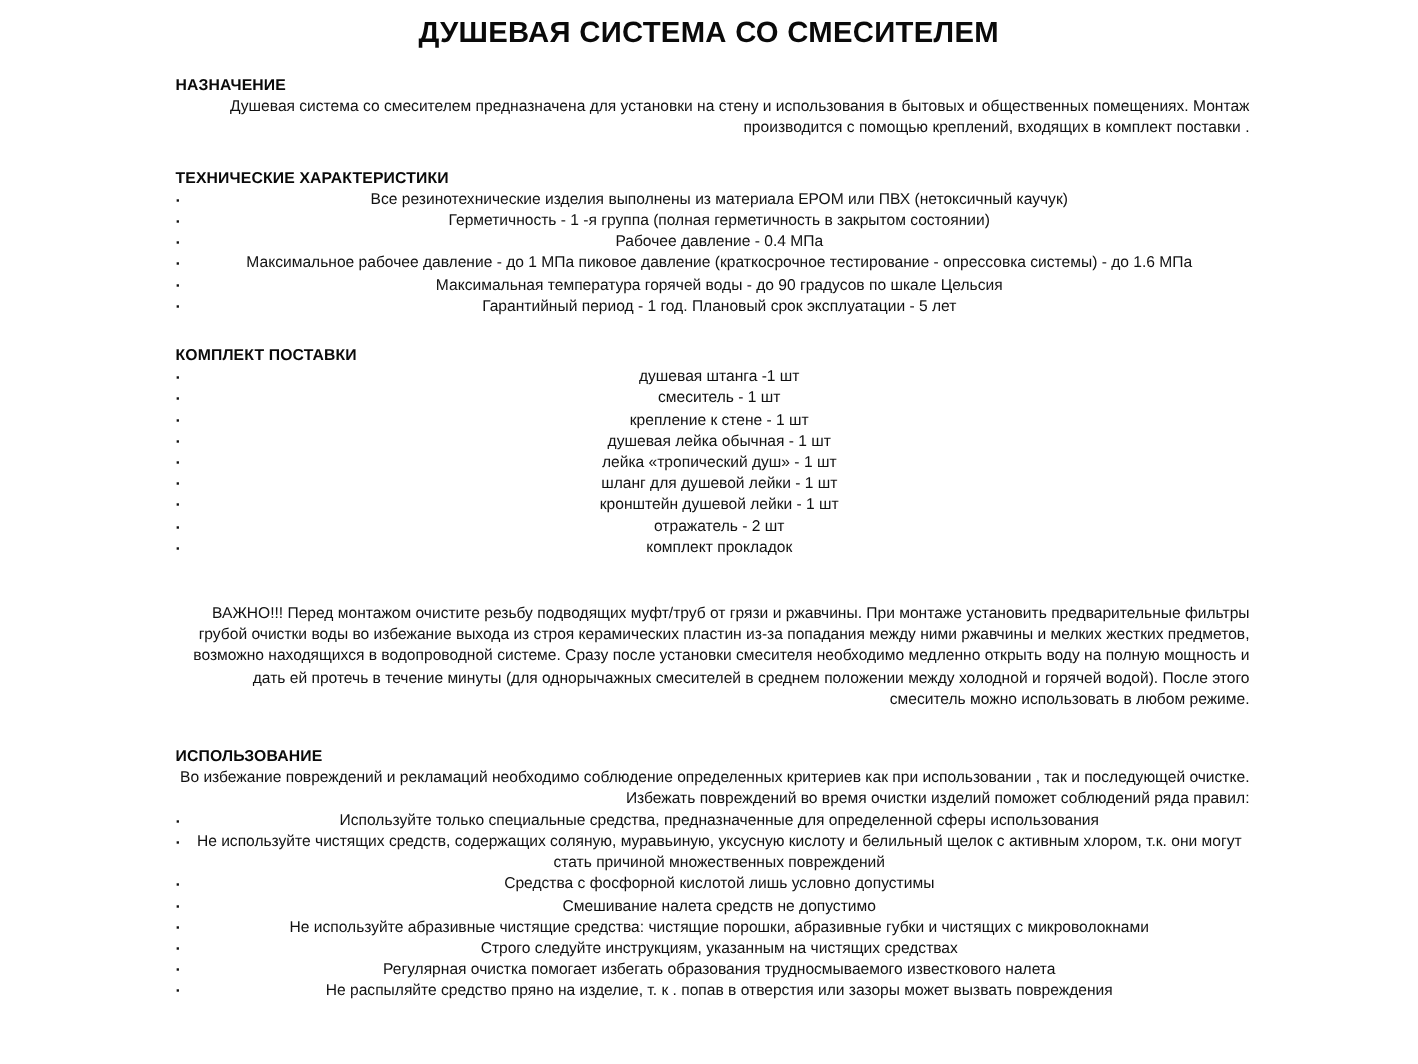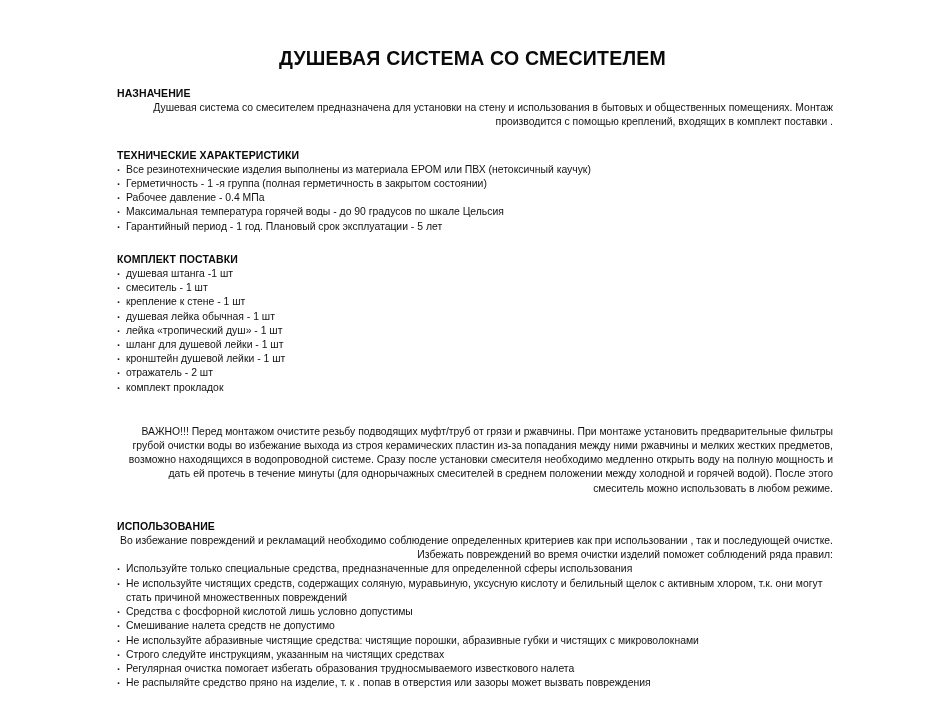--- a/index.html
+++ b/index.html
@@ -13,21 +13,20 @@
     font-family: "Liberation Sans", "DejaVu Sans", sans-serif;
     color: #111111;
     overflow: hidden;
   }
   .page {
     position: relative;
     width: 945px;
     height: 580px;
     background: #ffffff;
     box-sizing: border-box;
-    margin-top: 36px;
   }
   .doc-title {
     text-align: center;
     font-size: 19.5px;
     font-weight: bold;
     letter-spacing: 0.2px;
     margin: 0;
     padding: 11px 0 0 0;
     color: #0a0a0a;
   }
@@ -60,20 +59,21 @@
     margin: 0;
     padding: 0;
   }
   ul.bullets > li {
     font-size: 10.4px;
     line-height: 14.2px;
     margin: 0;
     padding: 0 0 0 9px;
     position: relative;
     color: #111111;
+    text-align: center;
   }
   ul.bullets > li::before {
     content: "\00B7";
     position: absolute;
     left: 0;
     top: 0;
     font-weight: bold;
     font-size: 11px;
     line-height: 14.2px;
   }
@@ -96,20 +96,21 @@
     </div>
 
     <div class="gap-sm"></div>
 
     <div class="section">
       <div class="section-title">ТЕХНИЧЕСКИЕ ХАРАКТЕРИСТИКИ</div>
       <ul class="bullets">
         <li>Все резинотехнические изделия выполнены из материала ЕРОМ или ПВХ (нетоксичный каучук)</li>
         <li>Герметичность - 1 -я группа (полная герметичность в закрытом состоянии)</li>
         <li>Рабочее давление - 0.4 МПа</li>
+        <li>Максимальное рабочее давление - до 1 МПа пиковое давление (краткосрочное тестирование - опрессовка системы) - до 1.6 МПа</li>
         <li>Максимальная температура горячей воды - до 90 градусов по шкале Цельсия</li>
         <li>Гарантийный период - 1 год. Плановый срок эксплуатации - 5 лет</li>
       </ul>
     </div>
 
     <div class="gap-sm"></div>
 
     <div class="section">
       <div class="section-title">КОМПЛЕКТ ПОСТАВКИ</div>
       <ul class="bullets">

